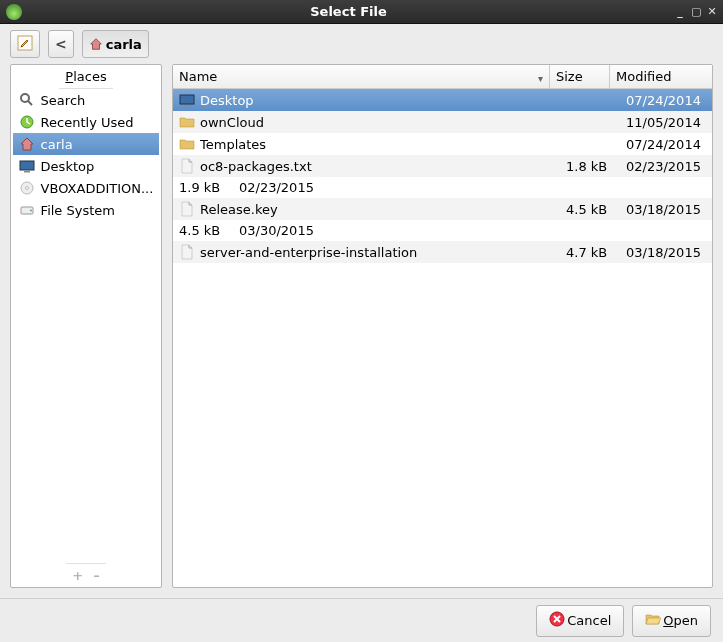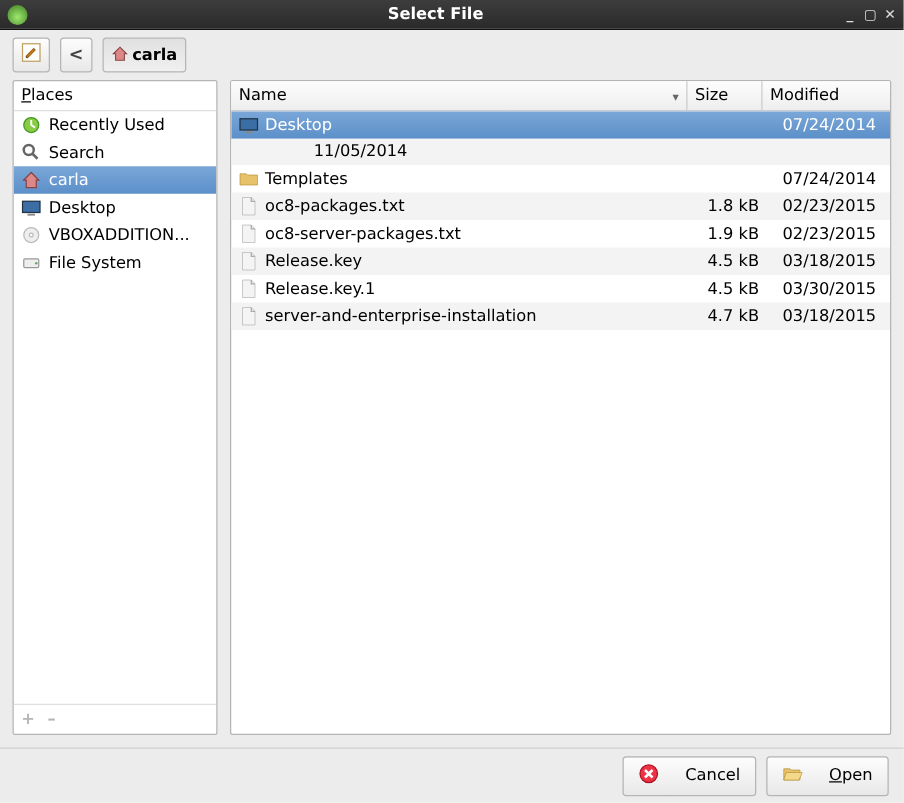--- a/index.html
+++ b/index.html
@@ -15,21 +15,21 @@
 .btn { background: linear-gradient(#fdfdfd,#e8e8e8); border:1px solid #b5b5b5; border-radius:3px; height:28px; display:inline-flex; align-items:center; padding:0 6px; cursor:pointer; }
 .btn:active, .btn.pressed { background: linear-gradient(#e0e0e0,#f0f0f0); }
 .icon { display:inline-block; }
 .pencil-icon svg{width:16px;height:16px;}
 .chevron-left { font-size:14px; font-weight:bold; color:#444; }
 .home-icon svg{width:14px;height:14px;vertical-align:-2px;}
 .bread-label { font-weight:bold; margin-left:3px; }
 
 .body { flex:1; display:flex; gap:10px; padding: 0 10px 10px 10px; min-height:0; }
 .panel { background:#fff; border:1px solid #b5b5b5; border-radius:2px; display:flex; flex-direction:column; min-height:0;}
-.places-panel { width:164px; }
+.places-panel { width:152px;align-items:center; }
 .places-header { padding:4px 6px; font-size:13px; border-bottom:1px solid #e0e0e0;}
 .places-header .u { text-decoration: underline; }
 .places-list { flex:1; overflow:auto; }
 .place { display:flex; align-items:center; gap:6px; padding:3px 6px; cursor:pointer; white-space:nowrap; overflow:hidden; text-overflow:ellipsis;}
 .place.selected { background: linear-gradient(#7aa7d8,#5c8fc9); color:#fff; }
 .place .picon{width:16px;height:16px;flex-shrink:0;}
 .places-footer{ border-top:1px solid #e0e0e0; padding:4px 6px; display:flex; gap:10px; color:#b5b5b5; font-size:16px; font-weight:bold;}
 .places-footer span{cursor:default;}
 
 .files-panel { flex:1; position:relative; }
@@ -40,21 +40,21 @@
 .filelist{ flex:1; overflow-y:scroll; }
 .row{ display:flex; align-items:center; cursor:pointer;}
 .row:nth-child(even){ background:#f3f3f3;}
 .row.selected{ background: linear-gradient(#7aa7d8,#5c8fc9); color:#fff;}
 .cell{ padding:3px 6px; }
 .cell.name{flex:1; display:flex; align-items:center; gap:5px; overflow:hidden;}
 .cell.size{width:60px;} .cell.mod{width:92px;}
 .ficon{width:16px;height:16px;flex-shrink:0;}
 
 .footer{ height:44px; display:flex; justify-content:flex-end; align-items:center; gap:8px; padding:0 12px; border-top:1px solid #d0d0d0; background:#ececec;}
-.footer .btn{ padding:15px 12px; height:16px; gap:21px;}
+.footer .btn{ padding:15px 12px; height:16px; gap:2px;}
 .cancel-icon svg,.open-icon svg{width:16px;height:16px;}
 .u{text-decoration:underline;}
 
 
 .svg-folder{fill:#e8c26a;stroke:#b08a2e;stroke-width:0.5;}
 .svg-file{fill:#f4f4f4;stroke:#aaa;stroke-width:0.5;}
 </style>
 </head>
 <body>
 
@@ -91,31 +91,31 @@
   </div>
 </div>
 
 <div class="body">
 
   <div class="panel places-panel">
     <div class="places-header"><span class="u">P</span><span>laces</span></div>
     <div class="places-list" id="places-list">
         <div class="place">
           <span class="picon"><svg viewBox="0 0 16 16">
+              <circle cx="6" cy="6" r="4" fill="none" stroke="#666" stroke-width="2"></circle>
+              <line x1="9" y1="9" x2="13" y2="13" stroke="#666" stroke-width="2"></line>
+            </svg></span>
+          <span>Search</span>
+        </div>
+        <div class="place">
+          <span class="picon"><svg viewBox="0 0 16 16">
               <circle cx="8" cy="8" r="6" fill="#8c4" stroke="#492"></circle>
               <path d="M8 4 L8 8 L11 10" stroke="#fff" fill="none" stroke-width="1.5"></path>
             </svg></span>
           <span>Recently Used</span>
-        </div>
-        <div class="place">
-          <span class="picon"><svg viewBox="0 0 16 16">
-              <circle cx="6" cy="6" r="4" fill="none" stroke="#666" stroke-width="2"></circle>
-              <line x1="9" y1="9" x2="13" y2="13" stroke="#666" stroke-width="2"></line>
-            </svg></span>
-          <span>Search</span>
         </div>
         <div class="place selected">
           <span class="picon"><svg viewBox="0 0 16 16">
               <path d="M2 8 L8 2 L14 8 L12 8 L12 14 L4 14 L4 8 Z" fill="#d88" stroke="#844"></path>
             </svg></span>
           <span>carla</span>
         </div>
         <div class="place">
           <span class="picon"><svg viewBox="0 0 16 16">
               <rect x="1" y="3" width="14" height="9" fill="#3a6ea5" stroke="#234"></rect>
@@ -163,20 +163,26 @@
             <span class="ficon"><svg viewBox="0 0 16 16">
                 <rect x="1" y="3" width="14" height="9" fill="#3a6ea5" stroke="#234"></rect>
                 <rect x="5" y="13" width="6" height="1.5" fill="#888"></rect>
               </svg></span>
             <span>Desktop</span>
           </div>
           <div class="cell size"></div>
           <div class="cell mod">07/24/2014</div>
         </div>
         <div class="row">
+          <div class="cell name">
+            <span class="ficon"><svg viewBox="0 0 16 16">
+                <path class="svg-folder" d="M1 4 L6 4 L7 5 L15 5 L15 13 L1 13 Z"></path>
+              </svg></span>
+            <span>ownCloud</span>
+          </div>
           <div class="cell size"></div>
           <div class="cell mod">11/05/2014</div>
         </div>
         <div class="row">
           <div class="cell name">
             <span class="ficon"><svg viewBox="0 0 16 16">
                 <path class="svg-folder" d="M1 4 L6 4 L7 5 L15 5 L15 13 L1 13 Z"></path>
               </svg></span>
             <span>Templates</span>
           </div>
@@ -188,58 +194,44 @@
             <span class="ficon"><svg viewBox="0 0 16 16">
                 <path class="svg-file" d="M3 1 L10 1 L13 4 L13 15 L3 15 Z"></path>
                 <path d="M10 1 L10 4 L13 4" fill="none" stroke="#aaa"></path>
               </svg></span>
             <span>oc8-packages.txt</span>
           </div>
           <div class="cell size">1.8 kB</div>
           <div class="cell mod">02/23/2015</div>
         </div>
         <div class="row">
+          <div class="cell size">1.9 kB</div>
+          <div class="cell mod">02/23/2015</div>
+        </div>
+        <div class="row">
           <div class="cell name">
             <span class="ficon"><svg viewBox="0 0 16 16">
                 <path class="svg-file" d="M3 1 L10 1 L13 4 L13 15 L3 15 Z"></path>
                 <path d="M10 1 L10 4 L13 4" fill="none" stroke="#aaa"></path>
               </svg></span>
-            <span>oc8-server-packages.txt</span>
-          </div>
-          <div class="cell size">1.9 kB</div>
-          <div class="cell mod">02/23/2015</div>
+            <span>Release.key</span>
+          </div>
+          <div class="cell size">4.5 kB</div>
+          <div class="cell mod">03/18/2015</div>
+        </div>
+        <div class="row">
+          <div class="cell size">4.5 kB</div>
+          <div class="cell mod">03/30/2015</div>
         </div>
         <div class="row">
           <div class="cell name">
             <span class="ficon"><svg viewBox="0 0 16 16">
                 <path class="svg-file" d="M3 1 L10 1 L13 4 L13 15 L3 15 Z"></path>
                 <path d="M10 1 L10 4 L13 4" fill="none" stroke="#aaa"></path>
               </svg></span>
-            <span>Release.key</span>
-          </div>
-          <div class="cell size">4.5 kB</div>
-          <div class="cell mod">03/18/2015</div>
-        </div>
-        <div class="row">
-          <div class="cell name">
-            <span class="ficon"><svg viewBox="0 0 16 16">
-                <path class="svg-file" d="M3 1 L10 1 L13 4 L13 15 L3 15 Z"></path>
-                <path d="M10 1 L10 4 L13 4" fill="none" stroke="#aaa"></path>
-              </svg></span>
-            <span>Release.key.1</span>
-          </div>
-          <div class="cell size">4.5 kB</div>
-          <div class="cell mod">03/30/2015</div>
-        </div>
-        <div class="row">
-          <div class="cell name">
-            <span class="ficon"><svg viewBox="0 0 16 16">
-                <path class="svg-file" d="M3 1 L10 1 L13 4 L13 15 L3 15 Z"></path>
-                <path d="M10 1 L10 4 L13 4" fill="none" stroke="#aaa"></path>
-              </svg></span>
             <span>server-and-enterprise-installation</span>
           </div>
           <div class="cell size">4.7 kB</div>
           <div class="cell mod">03/18/2015</div>
         </div>
       </div>
   </div>
 </div>
 
 <div class="footer">

